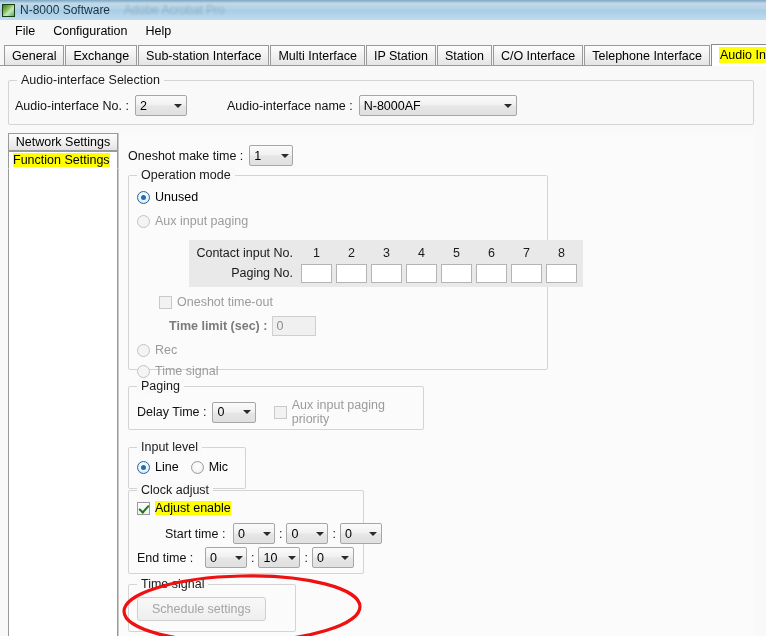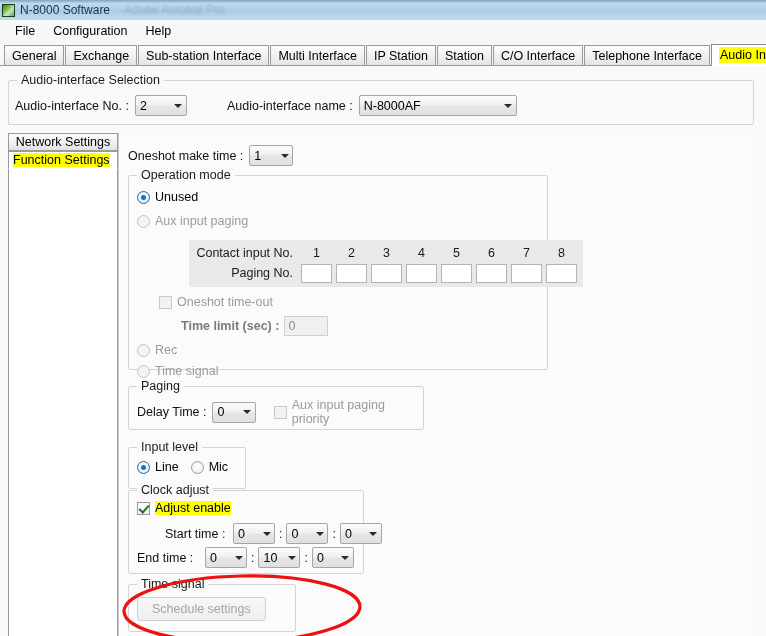--- a/index.html
+++ b/index.html
@@ -408,21 +408,21 @@
           <span class="ct-cell">
               <input class="pg" value="" style="">
             </span>
         </div>
       </div>
 
       <div class="check disabled" style="position:absolute; left:30px; top:119px;">
         <span class="bx"></span>
         <span class="clabel">Oneshot time-out</span>
       </div>
-      <div style="position:absolute; left:52px; top:140px; display:flex; align-items:center; gap:5px;">
+      <div style="position:absolute; left:40px; top:140px; display:flex; align-items:center; gap:5px;">
         <span class="lbl dim" style="font-weight:bold; color:#7b7b7b;">Time limit (sec) :</span>
         <input class="tbox disabled" style="width: 44px;" value="0">
       </div>
 
       <div class="radio disabled" style="position:absolute; left:8px; top:167px;">
         <span class="dot"></span>
         <span class="rlabel">Rec</span>
       </div>
       <div class="radio disabled" style="position:absolute; left:8px; top:188px;">
         <span class="dot"></span>

